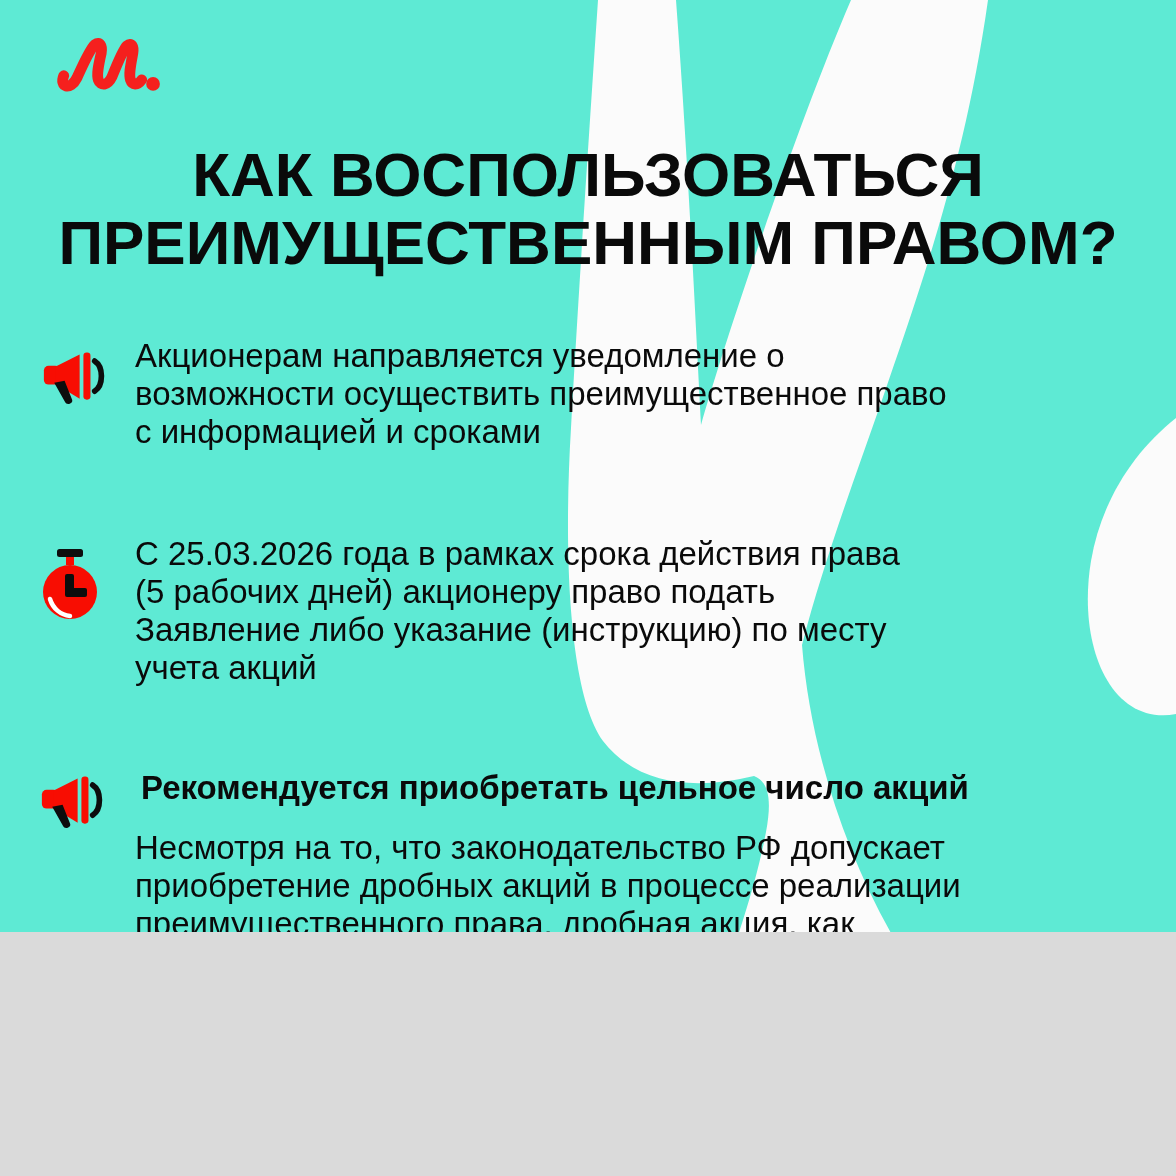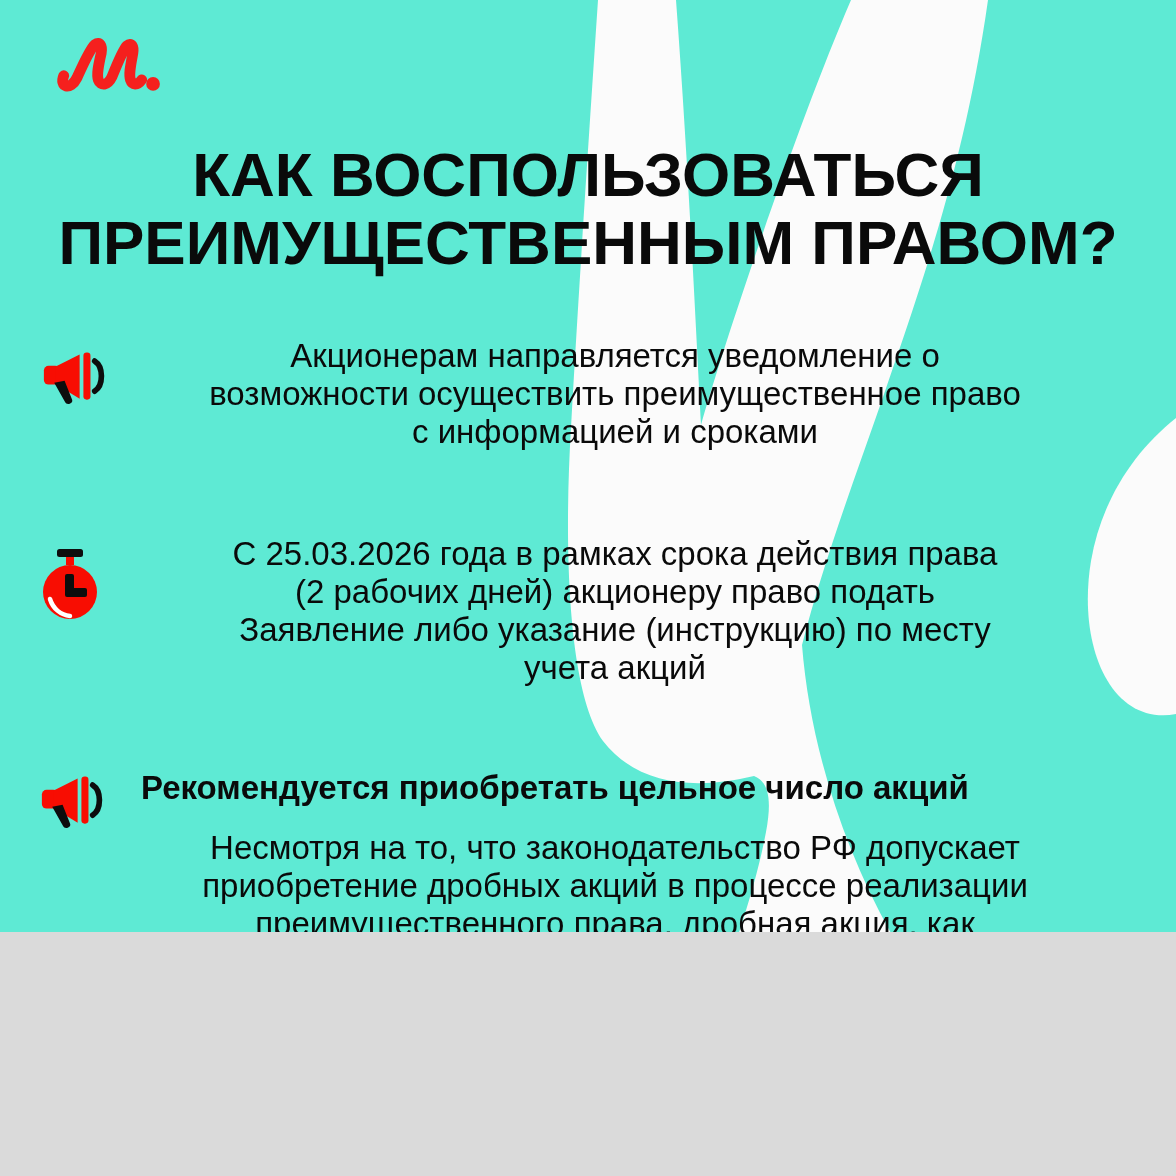--- a/index.html
+++ b/index.html
@@ -11,21 +11,21 @@
   }
   .wm{position:absolute;left:0;top:0;width:1176px;height:1176px;pointer-events:none;}
   .logo{position:absolute;left:56px;top:28px;width:106px;height:auto;}
   .title{
     position:absolute;left:0;top:141px;width:1176px;
     text-align:center;font-weight:700;font-size:62px;line-height:68px;
     white-space:pre-line;letter-spacing:0;
   }
   .btxt{
     position:absolute;left:135px;width:960px;
-    font-size:33px;line-height:38px;white-space:pre-line;text-align:center;
+    font-size:33px;line-height:38px;white-space:pre-line;
   }
   .btxt b{font-weight:400;}
   .bhead{
     position:absolute;left:135px;width:980px;
     font-size:33px;line-height:38px;font-weight:700;white-space:pre-line;
   }
   .ic{position:absolute;}
   .ic-b1{left:42px;top:350px;width:64px;height:56px;}
   .ic-b2{left:42px;top:546px;width:58px;height:76px;}
   .ic-b3{left:40px;top:774px;width:64px;height:56px;}
@@ -91,21 +91,21 @@
   <div>
     <svg class="ic ic-b2" viewBox="0 0 58 76" aria-hidden="true">
       <rect x="15" y="3" width="26" height="8" rx="2.5" fill="#0d0d0d"></rect>
       <rect x="24" y="11" width="8" height="8" fill="#f80d02"></rect>
       <circle cx="28" cy="46" r="27" fill="#f80d02"></circle>
       <rect x="23" y="28" width="9" height="21" rx="2" fill="#0d0d0d"></rect>
       <rect x="23" y="42" width="22" height="9" rx="2" fill="#0d0d0d"></rect>
       <path d="M 8,53 C 11,63 19,69 28,70" fill="none" stroke="#ffffff" stroke-width="4.5" stroke-linecap="round"></path>
     </svg>
     <div class="btxt t-b2"><span>С </span><b>25.03.2026</b><span> года в рамках срока действия права
-(</span><b>2 рабочих дней</b><span>) акционеру право подать
+(</span><b>5 рабочих дней</b><span>) акционеру право подать
 Заявление либо указание (инструкцию) по месту
 учета акций</span></div>
   </div>
 
   <div>
     <svg class="ic ic-b3" viewBox="0 0 68 56" aria-hidden="true">
       <rect x="2" y="15" width="17" height="20" rx="5" fill="#f80d02"></rect>
       <path d="M14,16 L40,3 L40,50 L14,34 Z" fill="#f80d02"></path>
       <rect x="44" y="1" width="7.5" height="50" rx="3.5" fill="#f80d02"></rect>
       <path d="M13,33 L24,31 L32,51 C33.5,55 26,57.5 24.5,53.5 Z" fill="#0d0d0d"></path>

